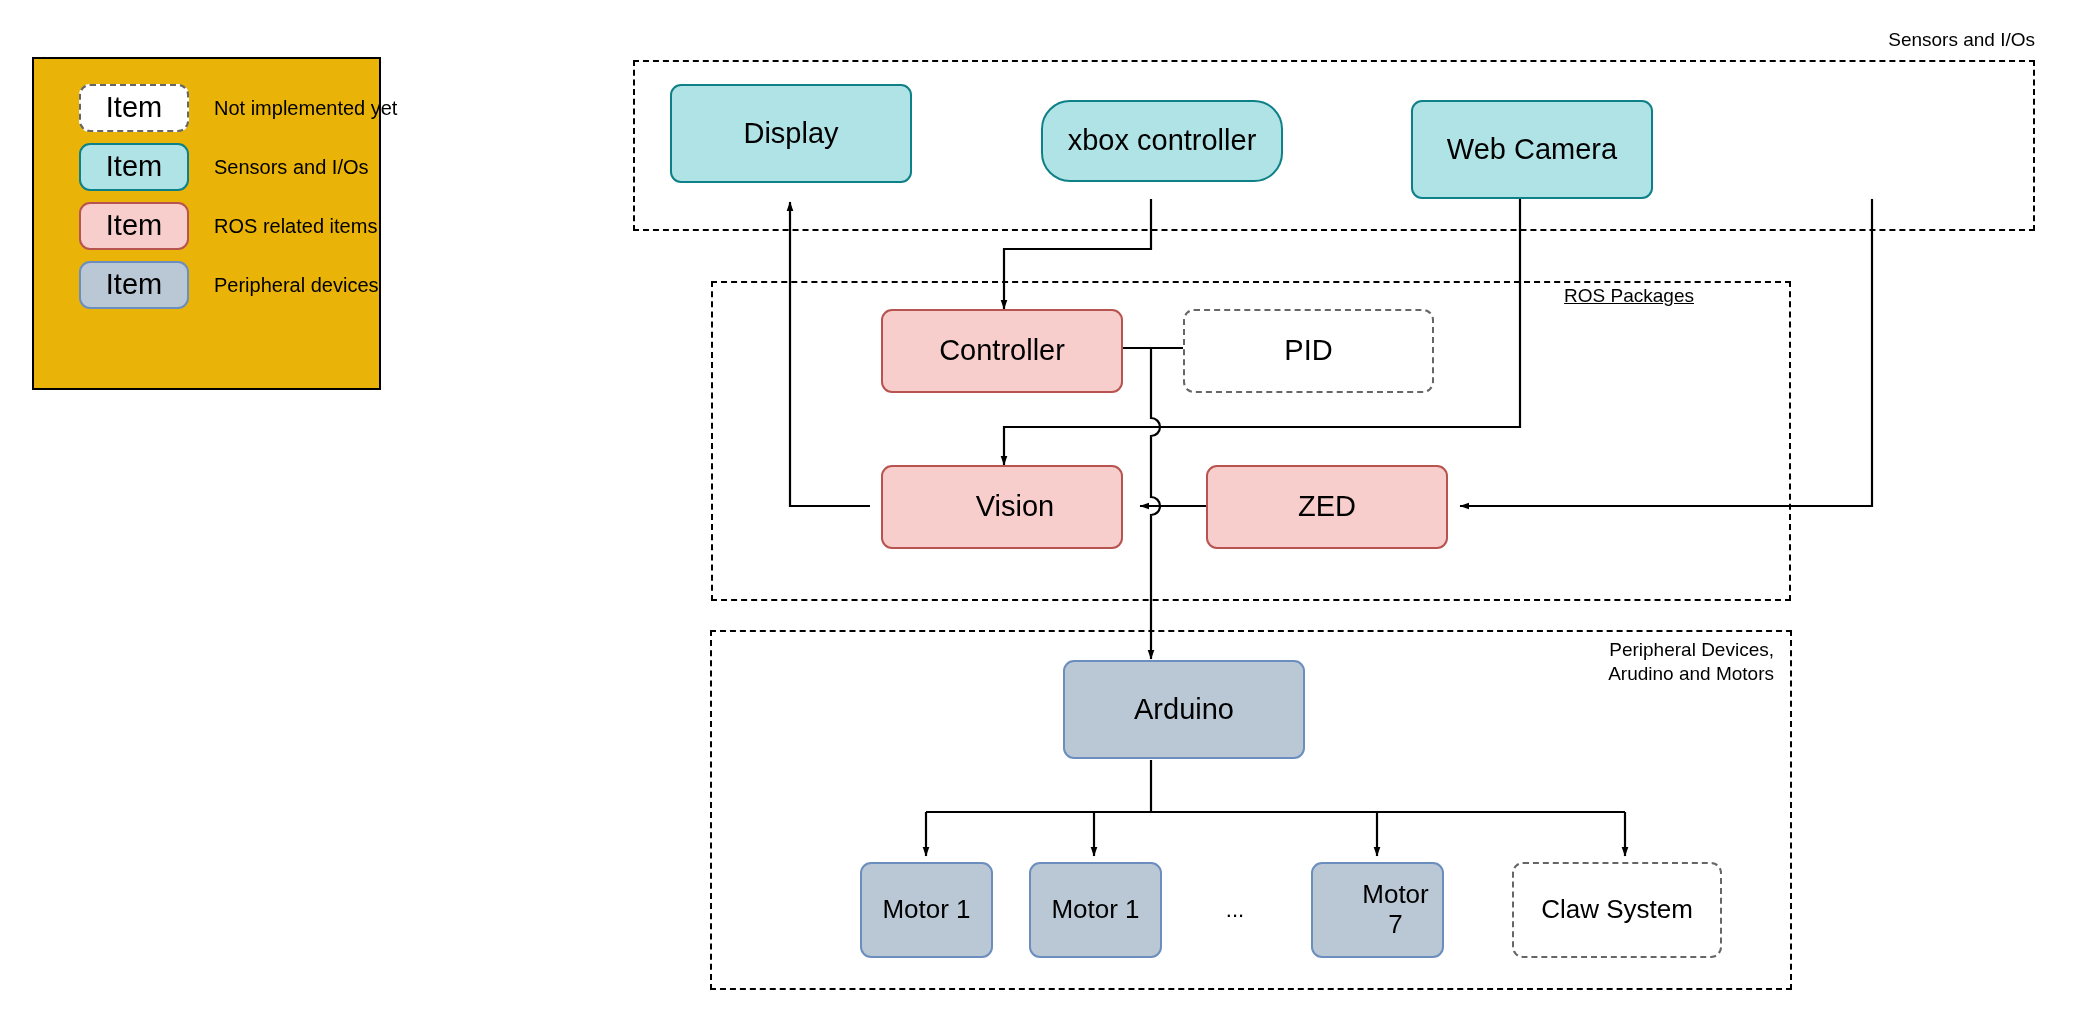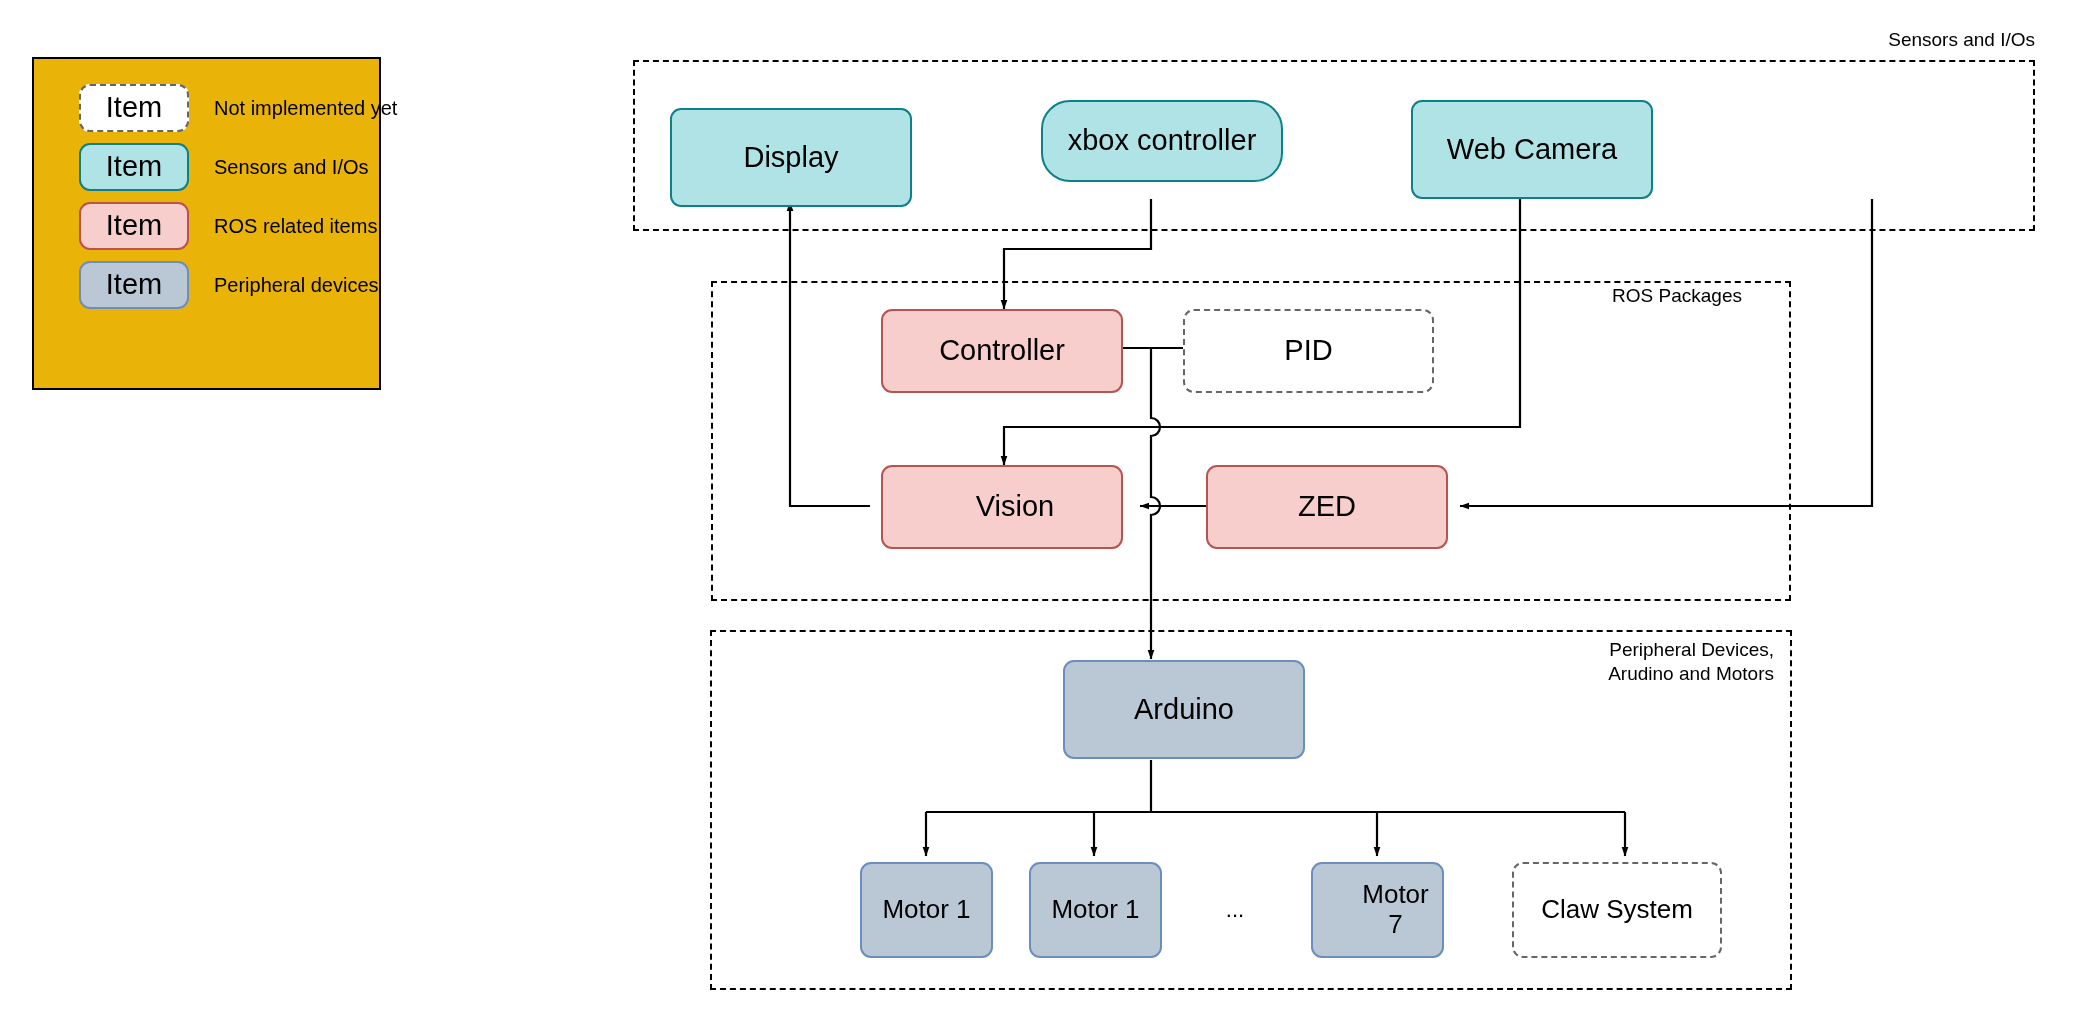--- a/index.html
+++ b/index.html
@@ -60,21 +60,21 @@
     <div class="legend-row" style="top:202px;">
       <div class="node periph legend-swatch">Item</div>
       <div class="legend-text">Peripheral devices</div>
     </div>
   </div>
 
   <div class="group" style="left:633px;top:60px;width:1402px;height:171px;"></div>
   <div class="group-label" style="left:1635px;top:28px;width:400px;">Sensors and I/Os</div>
 
   <div class="group" style="left:711px;top:281px;width:1080px;height:320px;"></div>
-  <div class="group-label" style="left:1348px;top:284px;width:394px;">ROS Packages</div>
+  <div class="group-label" style="left:1300px;top:284px;width:394px;text-decoration:underline;">ROS Packages</div>
 
   <div class="group" style="left:710px;top:630px;width:1082px;height:360px;"></div>
   <div class="group-label" style="left:1380px;top:638px;width:394px;">Peripheral Devices,
 Arudino and Motors</div>
 
   <svg id="wires" viewBox="0 0 2091 1011">
     <defs>
       <marker id="ah" markerWidth="11" markerHeight="11" refX="9.2" refY="4" orient="auto" markerUnits="userSpaceOnUse">
         <path d="M0,0.6 L9.6,4 L0,7.4 z" fill="#000"></path>
       </marker>
@@ -101,21 +101,21 @@
 
       <path d="M1151,760 L1151,812"></path>
       <path d="M926,812 L1625,812"></path>
       <path d="M926,812 L926,856" marker-end="url(#ah)"></path>
       <path d="M1094,812 L1094,856" marker-end="url(#ah)"></path>
       <path d="M1377,812 L1377,856" marker-end="url(#ah)"></path>
       <path d="M1625,812 L1625,856" marker-end="url(#ah)"></path>
     </g>
   </svg>
 
-  <div class="node sensor" style="left:670px;top:108px;width:242px;height:99px;">Display</div>
+  <div class="node sensor" style="left:670px;top:84px;width:242px;height:99px;">Display</div>
 
   <div class="node sensor" style="left:1041px;top:100px;width:242px;height:82px;border-radius:29px;">xbox controller</div>
 
   <div class="node sensor" style="left:1411px;top:100px;width:242px;height:99px;">Web Camera</div>
 
 
   <div class="node ros" style="left:881px;top:309px;width:242px;height:84px;">Controller</div>
 
   <div class="node todo" style="left:1183px;top:309px;width:251px;height:84px;">PID</div>
 

